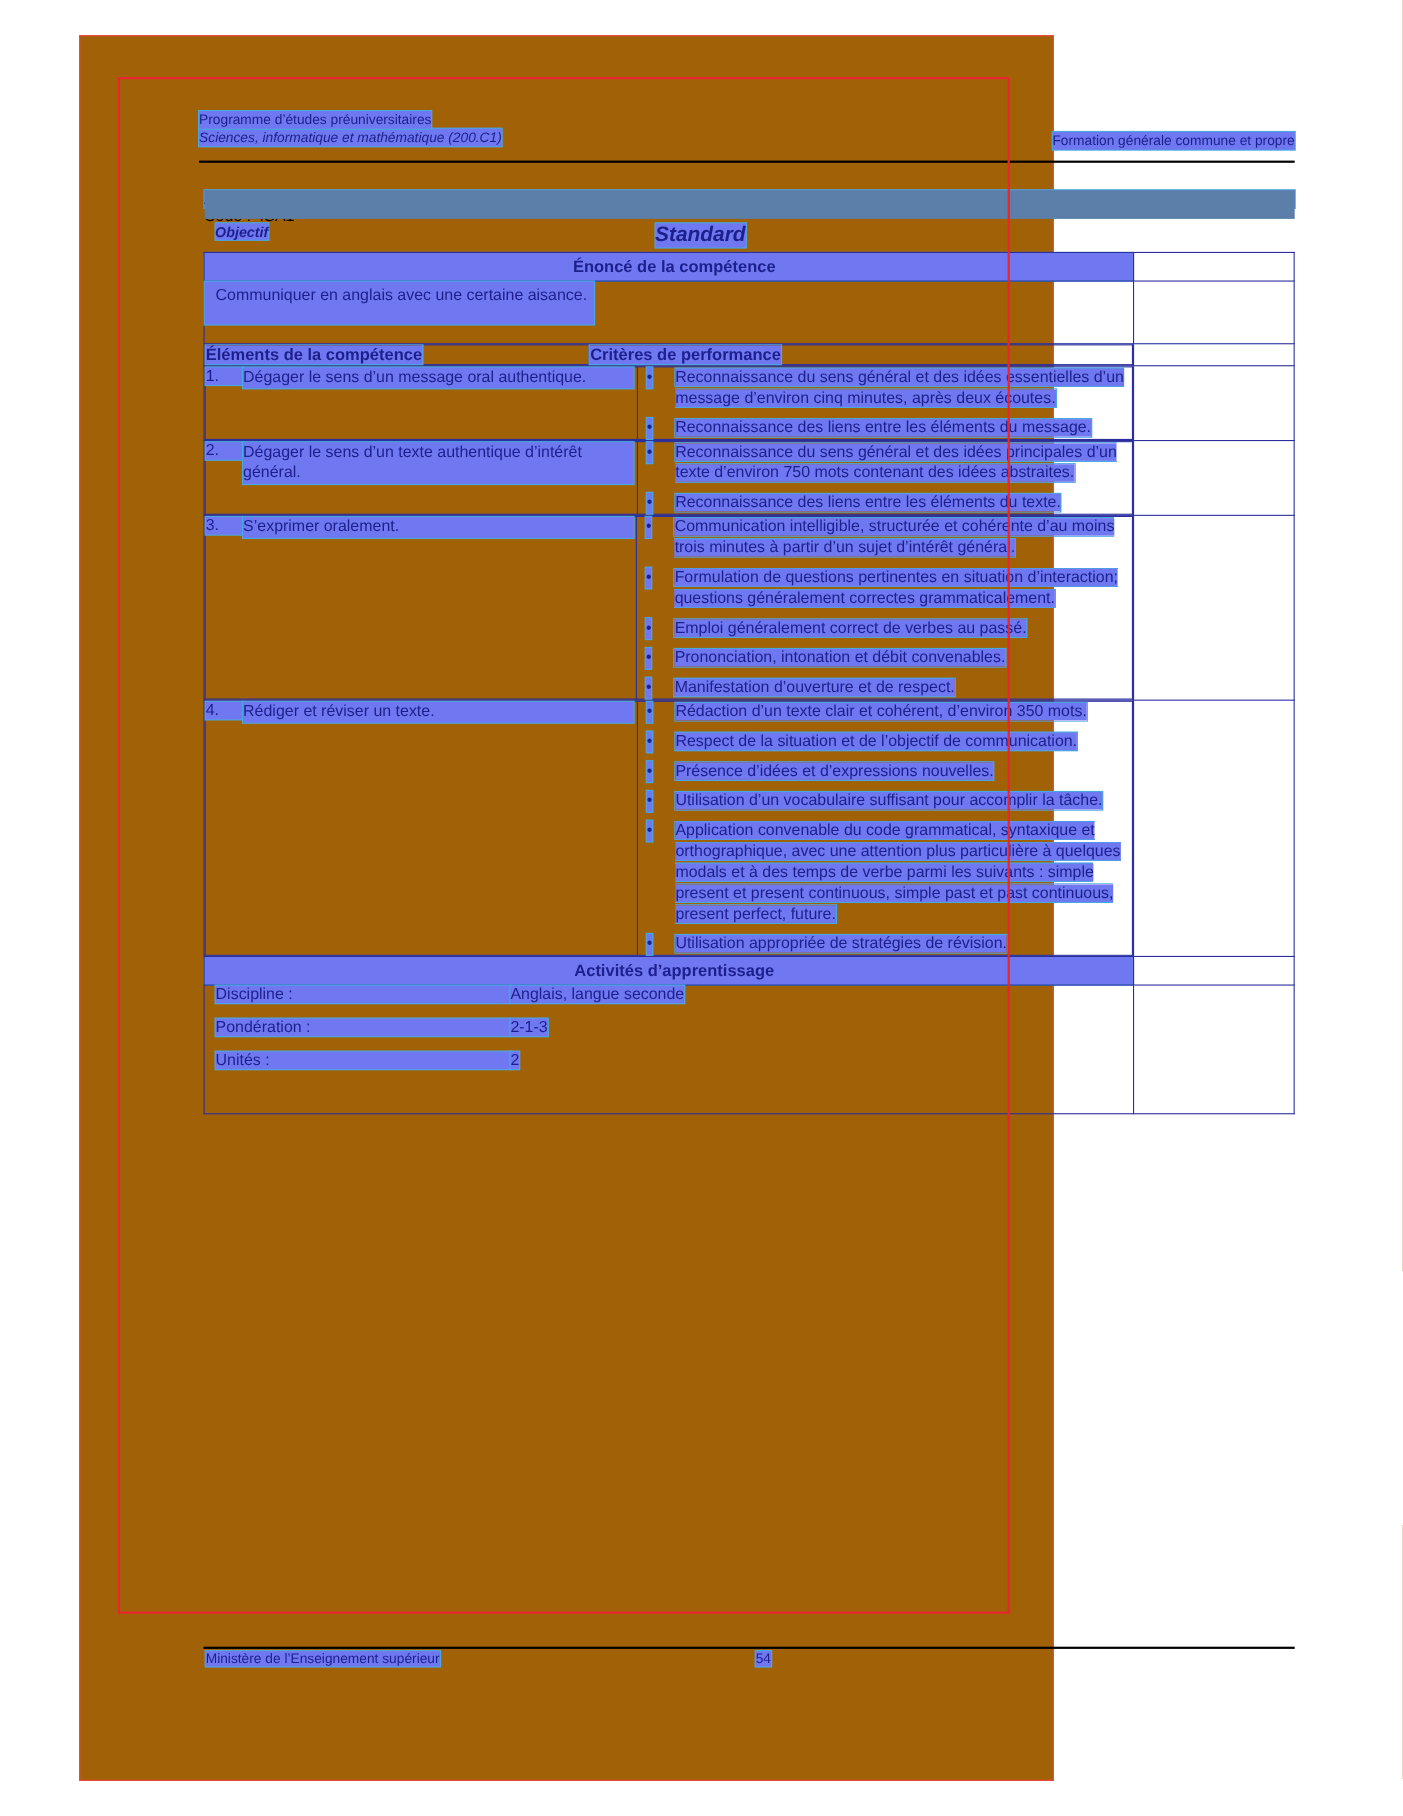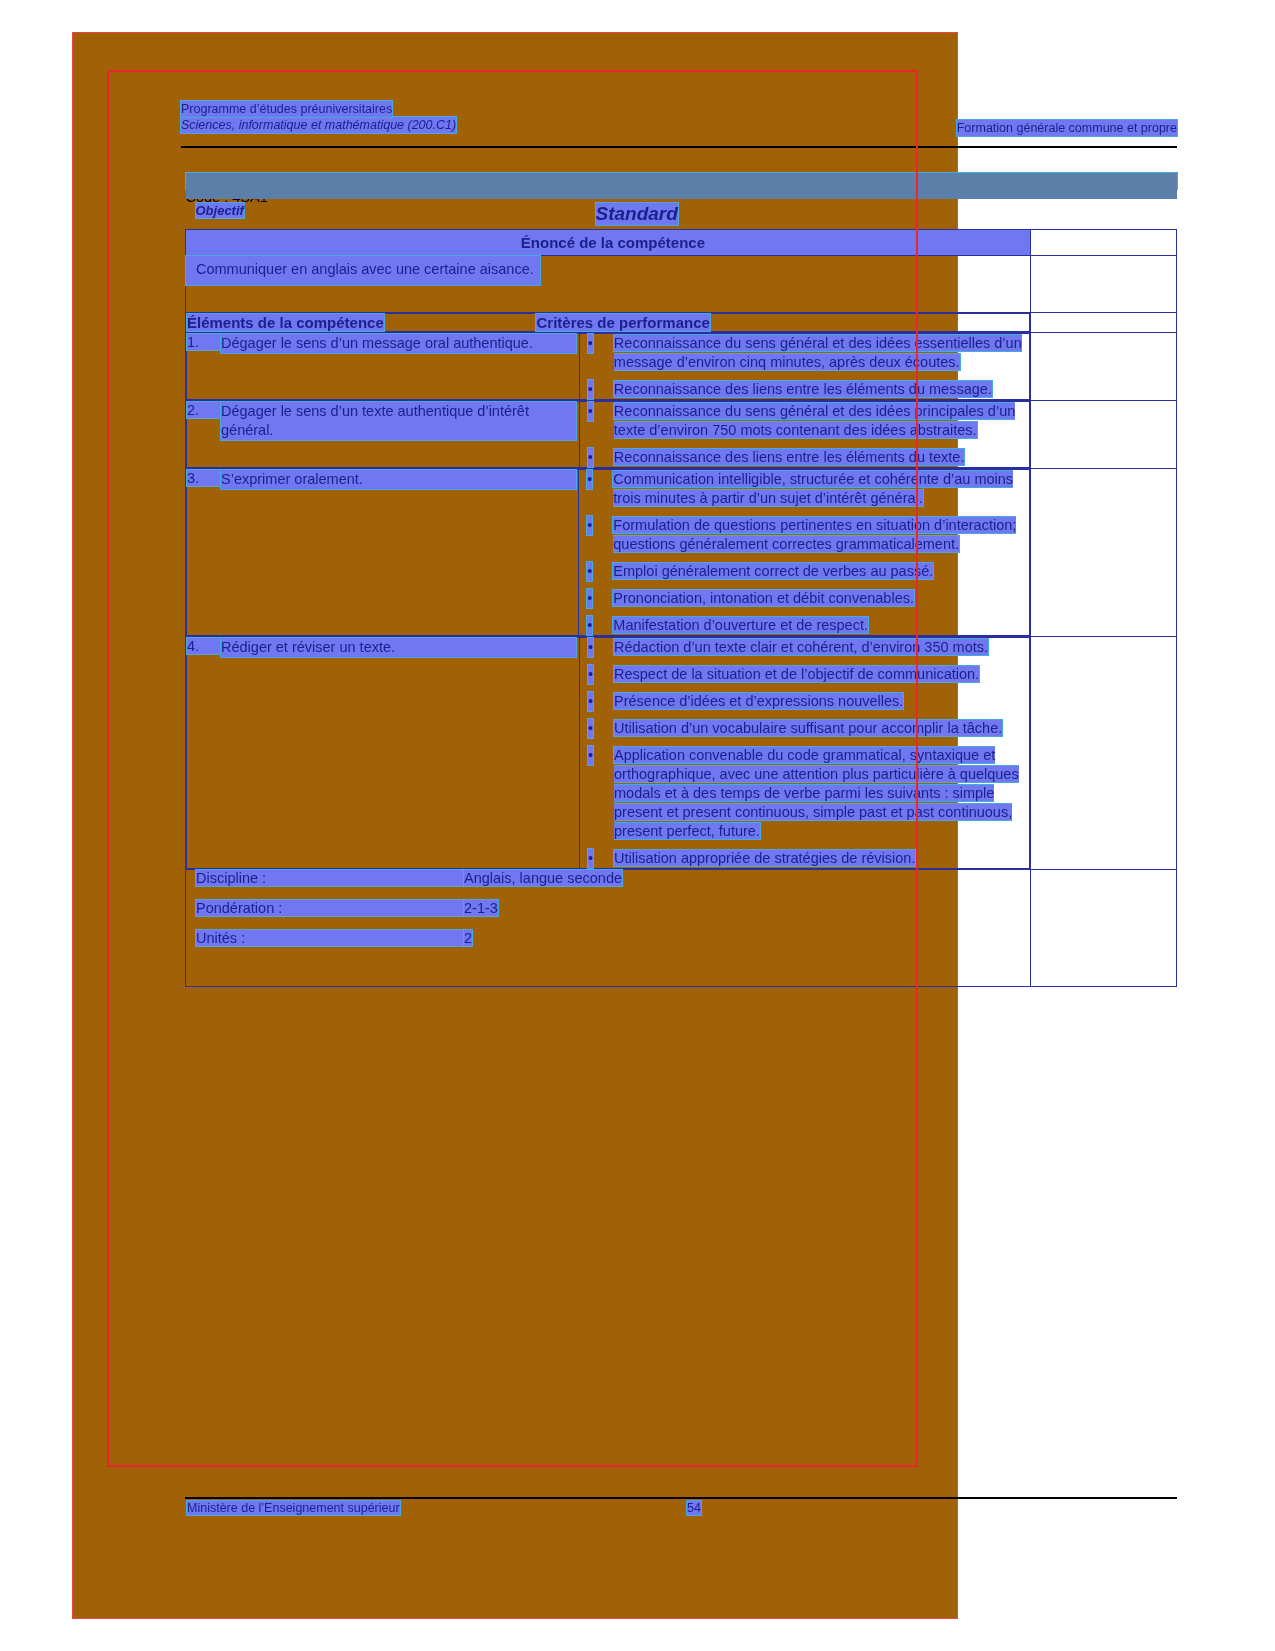--- a/index.html
+++ b/index.html
@@ -128,21 +128,21 @@
   }
 
   .sect-title {
     font-weight: bold;
     padding: 4px 0 4px 10px;
     font-size: 15px;
     color: #1d1f8c;
     text-align: center;
   }
   .cell-pad {
-    padding: 4px 6px 6px 10px;
+    padding: 4px 6px 16px 10px;
     color: #1d1f8c;
     line-height: 19px;
   }
 
   .two-col { width: 100%; border-collapse: collapse; }
   .two-col td { border: none; vertical-align: top; }
   .col-left { width: 408px; padding: 5px 6px 5px 10px; }
   .col-right { width: 584px; padding: 5px 6px 5px 8px; }
 
   .num {
@@ -349,20 +349,26 @@
                 </ul>
               </td>
             </tr>
           </tbody>
               </table>
         </td>
         <td></td>
       </tr>
 
       <tr>
+        <td>
+          <div class="sect-title hl">Activités d’apprentissage</div>
+        </td>
+        <td></td>
+      </tr>
+      <tr>
         <td style="height:116px;">
           <div class="act-row">
             <span class="act-label hl">Discipline :</span><span class="act-val hl">Anglais, langue seconde</span>
           </div>
           <div class="act-row">
             <span class="act-label hl">Pondération :</span><span class="act-val hl">2-1-3</span>
           </div>
           <div class="act-row">
             <span class="act-label hl">Unités :</span><span class="act-val hl">2</span>
           </div>

